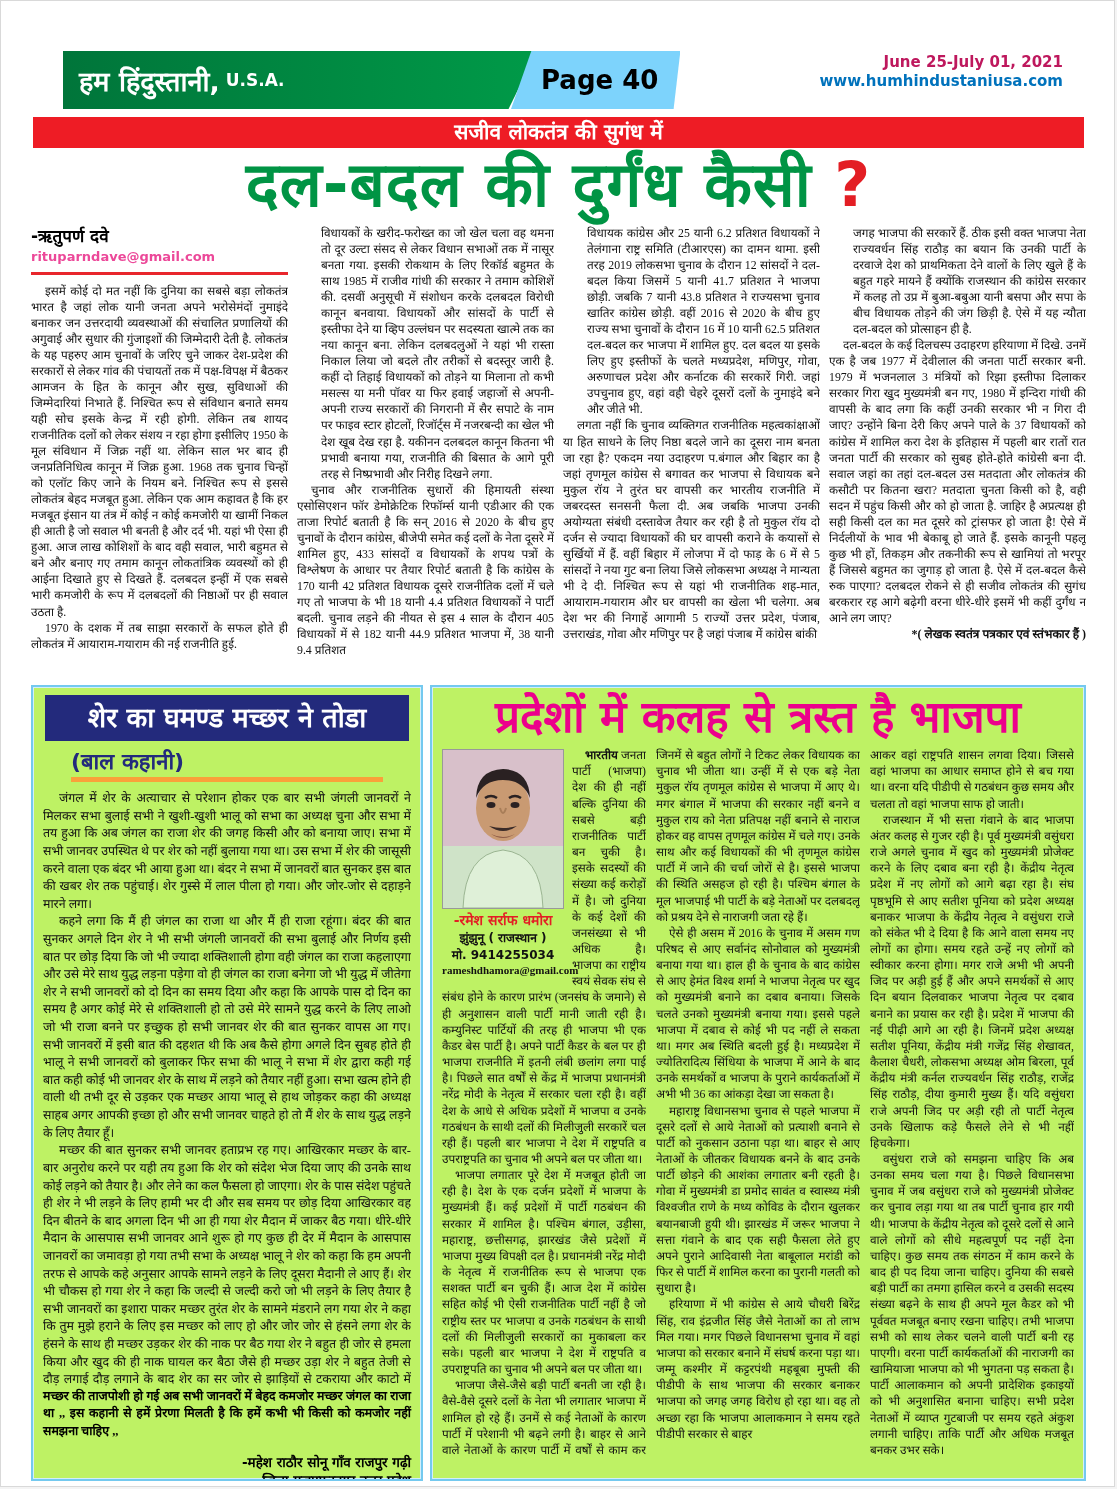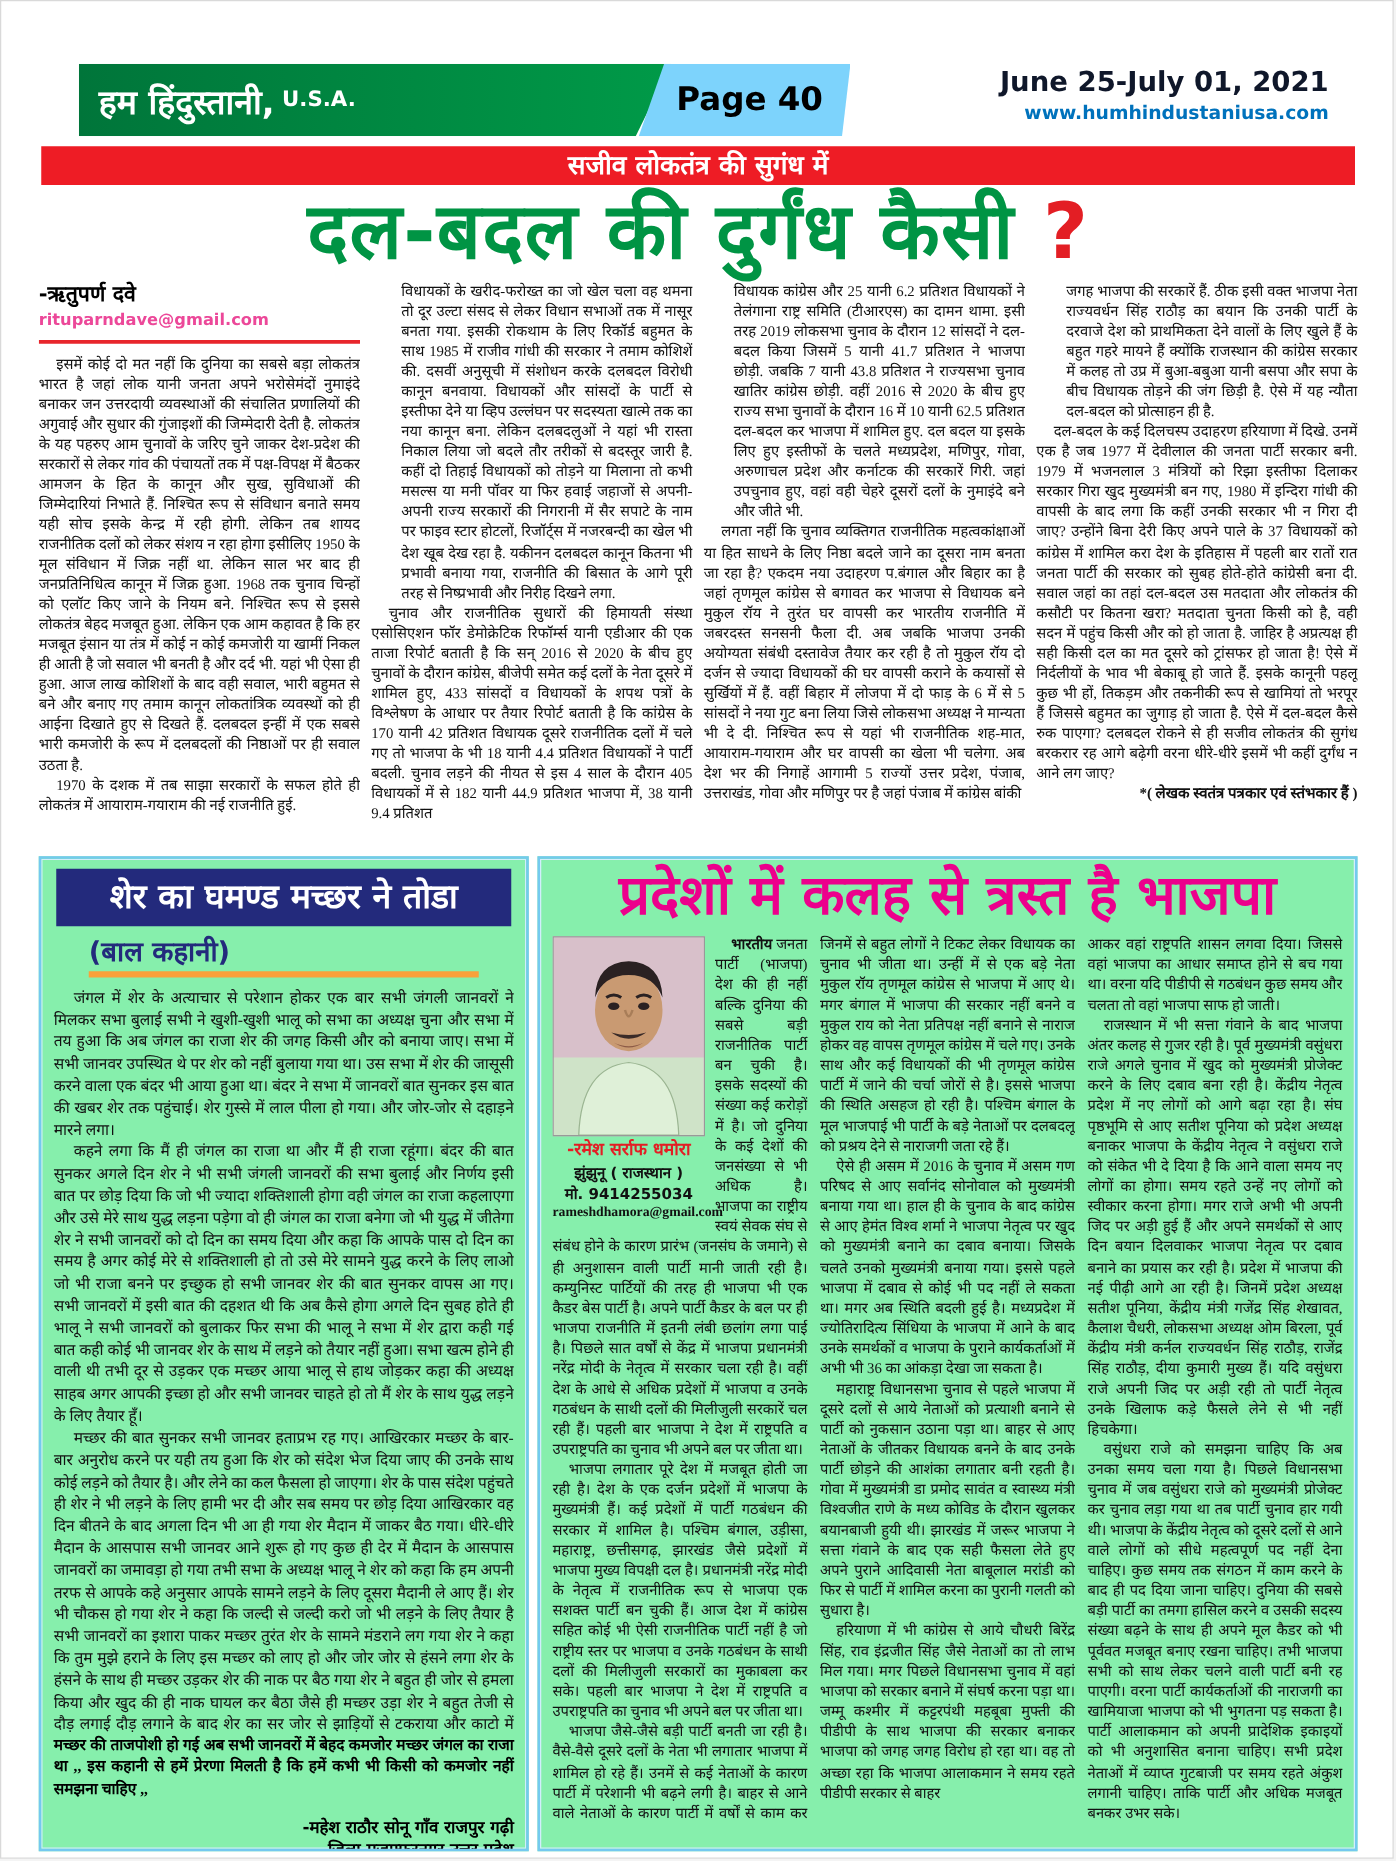--- a/index.html
+++ b/index.html
@@ -8,41 +8,41 @@
   .inner{padding:50px 28px 0 30px;}
 
   
   .mast{display:flex;align-items:flex-start;width:1000px;margin-left:32px;}
   .mast-green{background:linear-gradient(to right,#00753a,#009a48);color:#ffffff;height:58px;display:flex;align-items:center;padding:0 10px 0 16px;width:448px;clip-path:polygon(0 0,100% 0,94% 100%,0 100%);}
   .mast-name{font-family:"DejaVu Sans",sans-serif;font-weight:bold;font-size:27px;letter-spacing:0;}
   .mast-usa{font-family:"DejaVu Sans",sans-serif;font-weight:bold;font-size:17px;margin-left:6px;}
   .mast-page{background:#7dd3fc;height:58px;margin-left:-26px;display:flex;align-items:center;padding:0 22px 0 30px;clip-path:polygon(12% 0,100% 0,96% 100%,0 100%);}
   .mast-page span{font-family:"DejaVu Sans",sans-serif;font-weight:bold;font-size:26px;color:#000;}
   .mast-right{margin-left:auto;text-align:right;line-height:1.25;padding-top:2px;}
-  .mast-date{color:#0f172a;font-family:"DejaVu Sans",sans-serif;font-weight:bold;font-size:22px;}
+  .mast-date{color:#be185d;font-family:"DejaVu Sans",sans-serif;font-weight:bold;font-size:15px;}
   .mast-site{color:#0072bc;font-family:"DejaVu Sans",sans-serif;font-weight:bold;font-size:15px;}
 
   .strap{background:#ee1c25;color:#ffffff;text-align:center;font-family:"DejaVu Sans",sans-serif;font-weight:bold;font-size:21px;height:31px;line-height:31px;margin:8px 2px 0 2px;}
 
   .headline{color:#009444;text-align:center;font-family:"DejaVu Sans",sans-serif;font-weight:bold;font-size:62px;line-height:1.05;margin:4px 0 8px 0;letter-spacing:1px;}
   .headline .q{color:#e31e24;}
 
   
   .lead-cols{display:flex;gap:9px;height:450px;overflow:hidden;}
   .lead-col{flex:1 1 0;overflow:hidden;font-size:11.8px;line-height:1.36;text-align:justify;color:#111;}
   .lead-col p{margin:0;text-indent:14px;}
   .lead-col.cont p:first-child{text-indent:0;margin-left:24px;}
   .author{font-family:"DejaVu Sans",sans-serif;font-weight:bold;font-size:17px;color:#000;}
   .email{font-family:"DejaVu Sans",sans-serif;font-weight:bold;font-size:13px;color:#ec4899;}
   .red-rule{border:none;border-top:3px solid #e8262c;margin:6px 0 8px 0;}
   .footnote{font-weight:bold;text-align:right;font-size:12px;margin-top:4px;text-indent:0 !important;}
 
   
   .bottom{display:flex;gap:7px;margin-top:10px;height:796px;}
-  .box-blue{border:2px solid #74c9ef;box-shadow:inset 0 0 0 1px #d2eefb;box-sizing:border-box;background:#86efac;overflow:hidden;}
+  .box-blue{border:2px solid #74c9ef;box-shadow:inset 0 0 0 1px #d2eefb;box-sizing:border-box;background:#bef264;overflow:hidden;}
   .story-box{width:392px;padding:8px 10px;}
   .story-title{background:#232a7c;color:#fff;text-align:center;font-family:"DejaVu Sans",sans-serif;font-weight:bold;font-size:27px;height:46px;line-height:46px;margin:0 2px;}
   .story-sub{color:#232a7c;text-align:left;font-family:"DejaVu Sans",sans-serif;font-weight:bold;font-size:22px;margin:4px 28px 8px 28px;border-bottom:5px solid #f9a13a;padding-bottom:2px;}
   .story-flow{height:596px;overflow:hidden;font-size:12.4px;line-height:1.42;text-align:justify;color:#111;}
   .story-flow p{margin:0;text-indent:16px;}
   .story-close{font-weight:bold;font-size:12.4px;line-height:1.4;text-align:justify;margin-top:2px;}
   .story-by{font-family:"DejaVu Sans",sans-serif;font-weight:bold;font-size:13.5px;text-align:right;line-height:1.35;}
 
   .bjp-box{flex:1;padding:6px 10px;}
   .bjp-head{color:#ec008c;text-align:center;font-family:"DejaVu Sans",sans-serif;font-weight:bold;font-size:44px;line-height:1.0;margin:2px 0 8px 0;}

